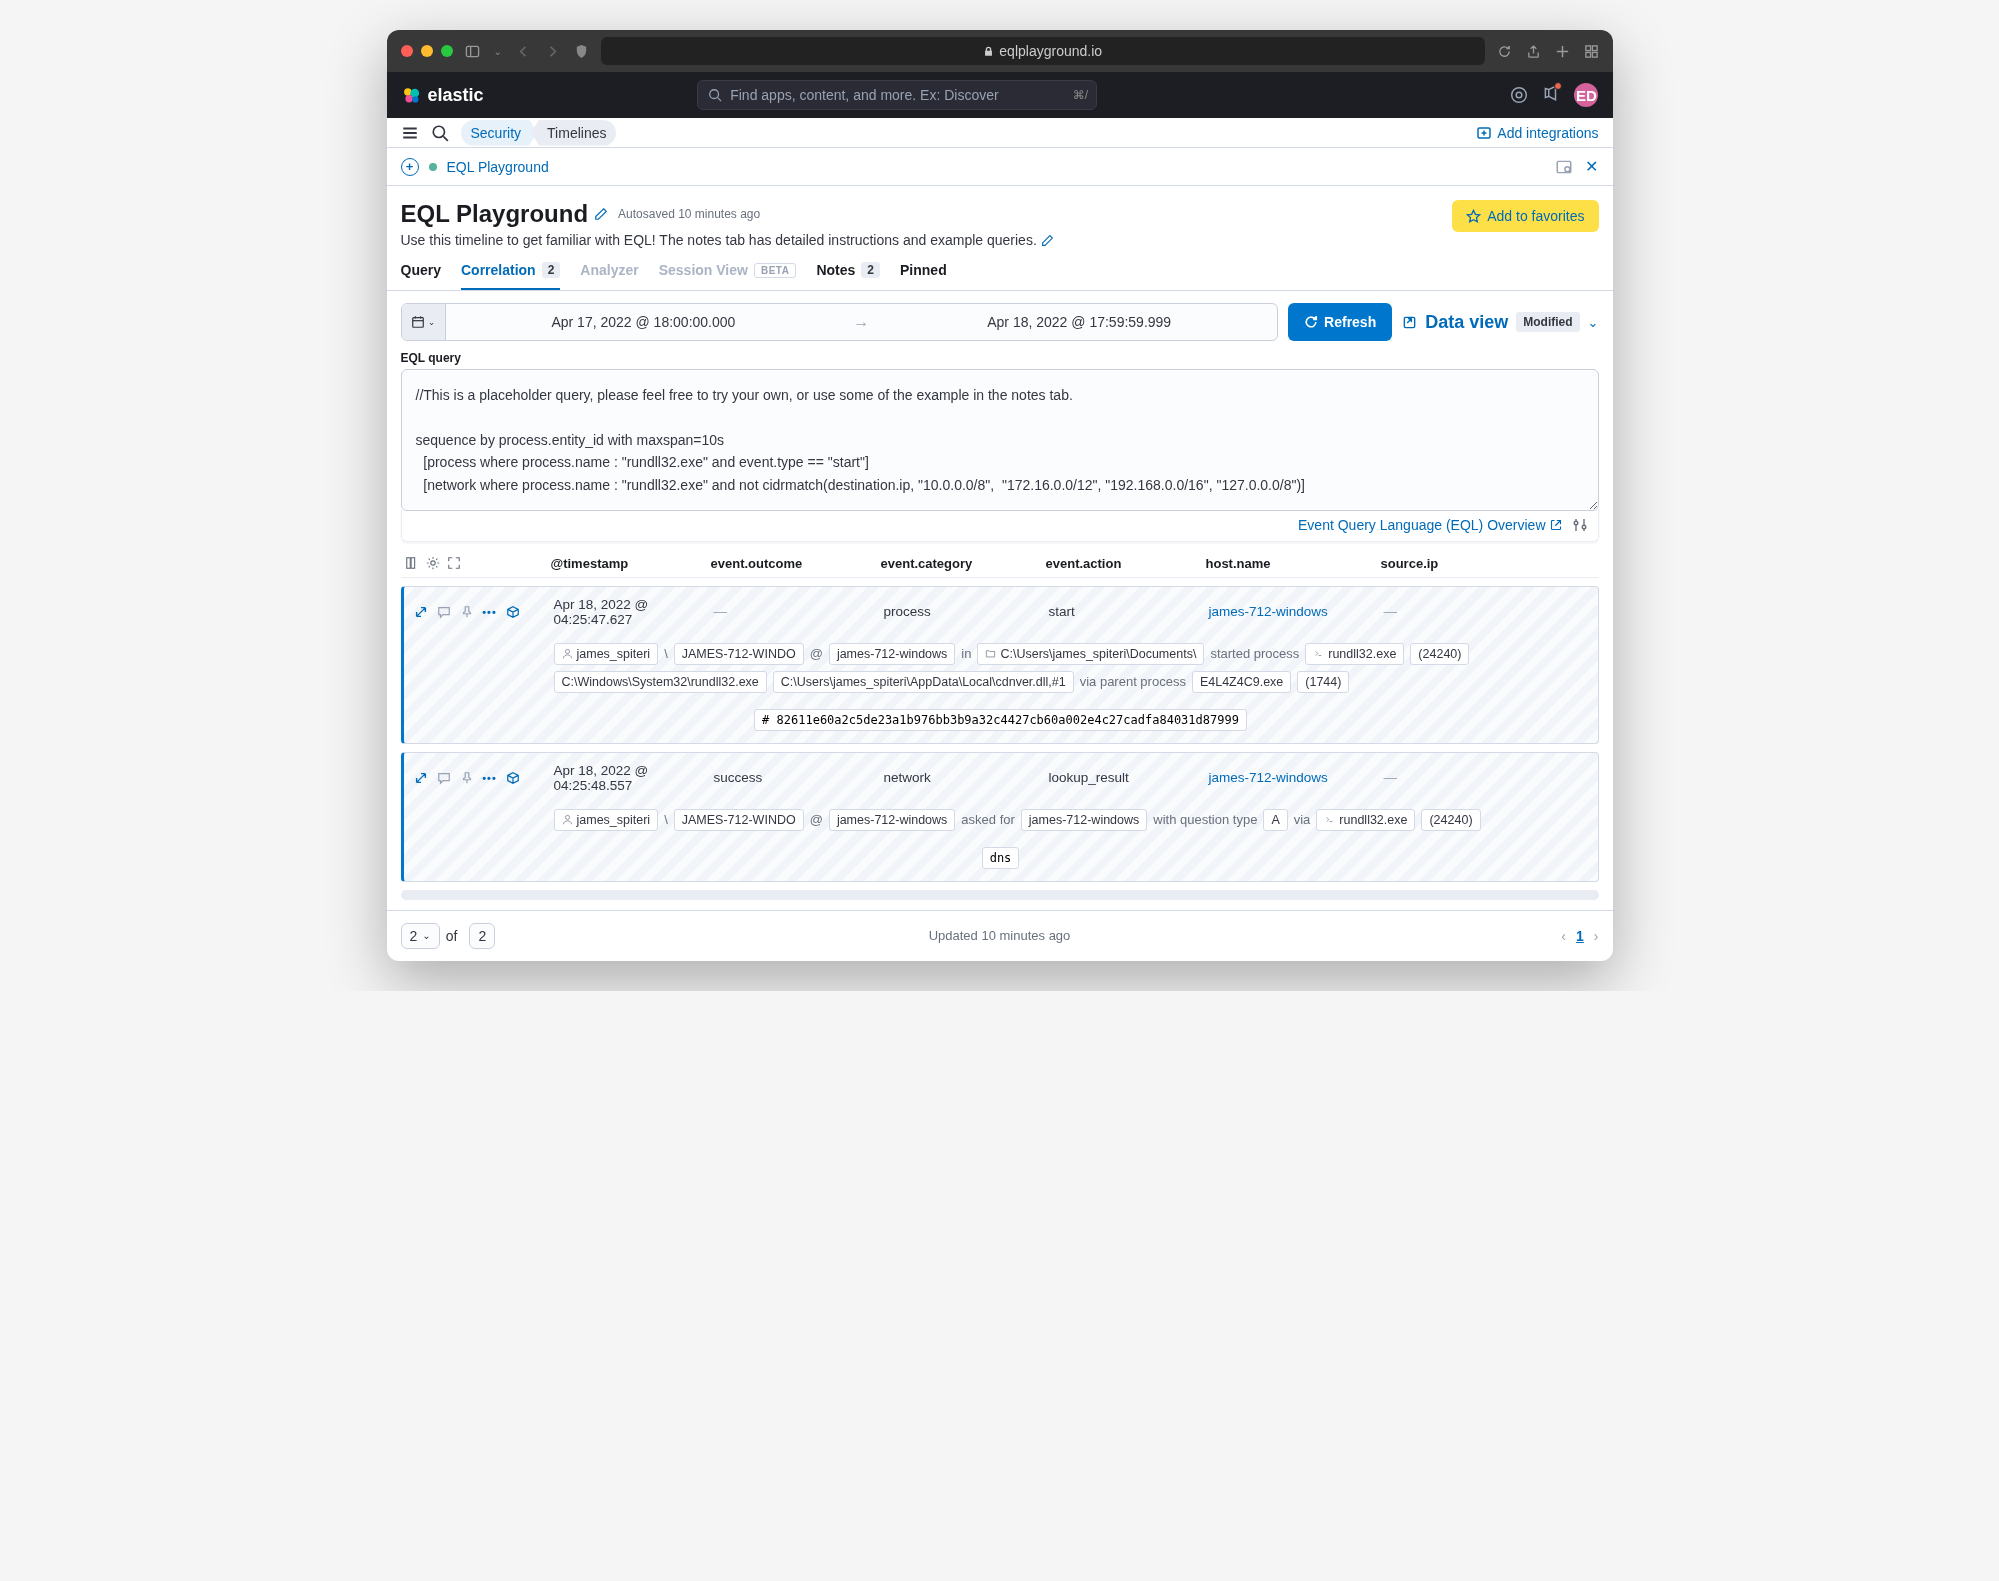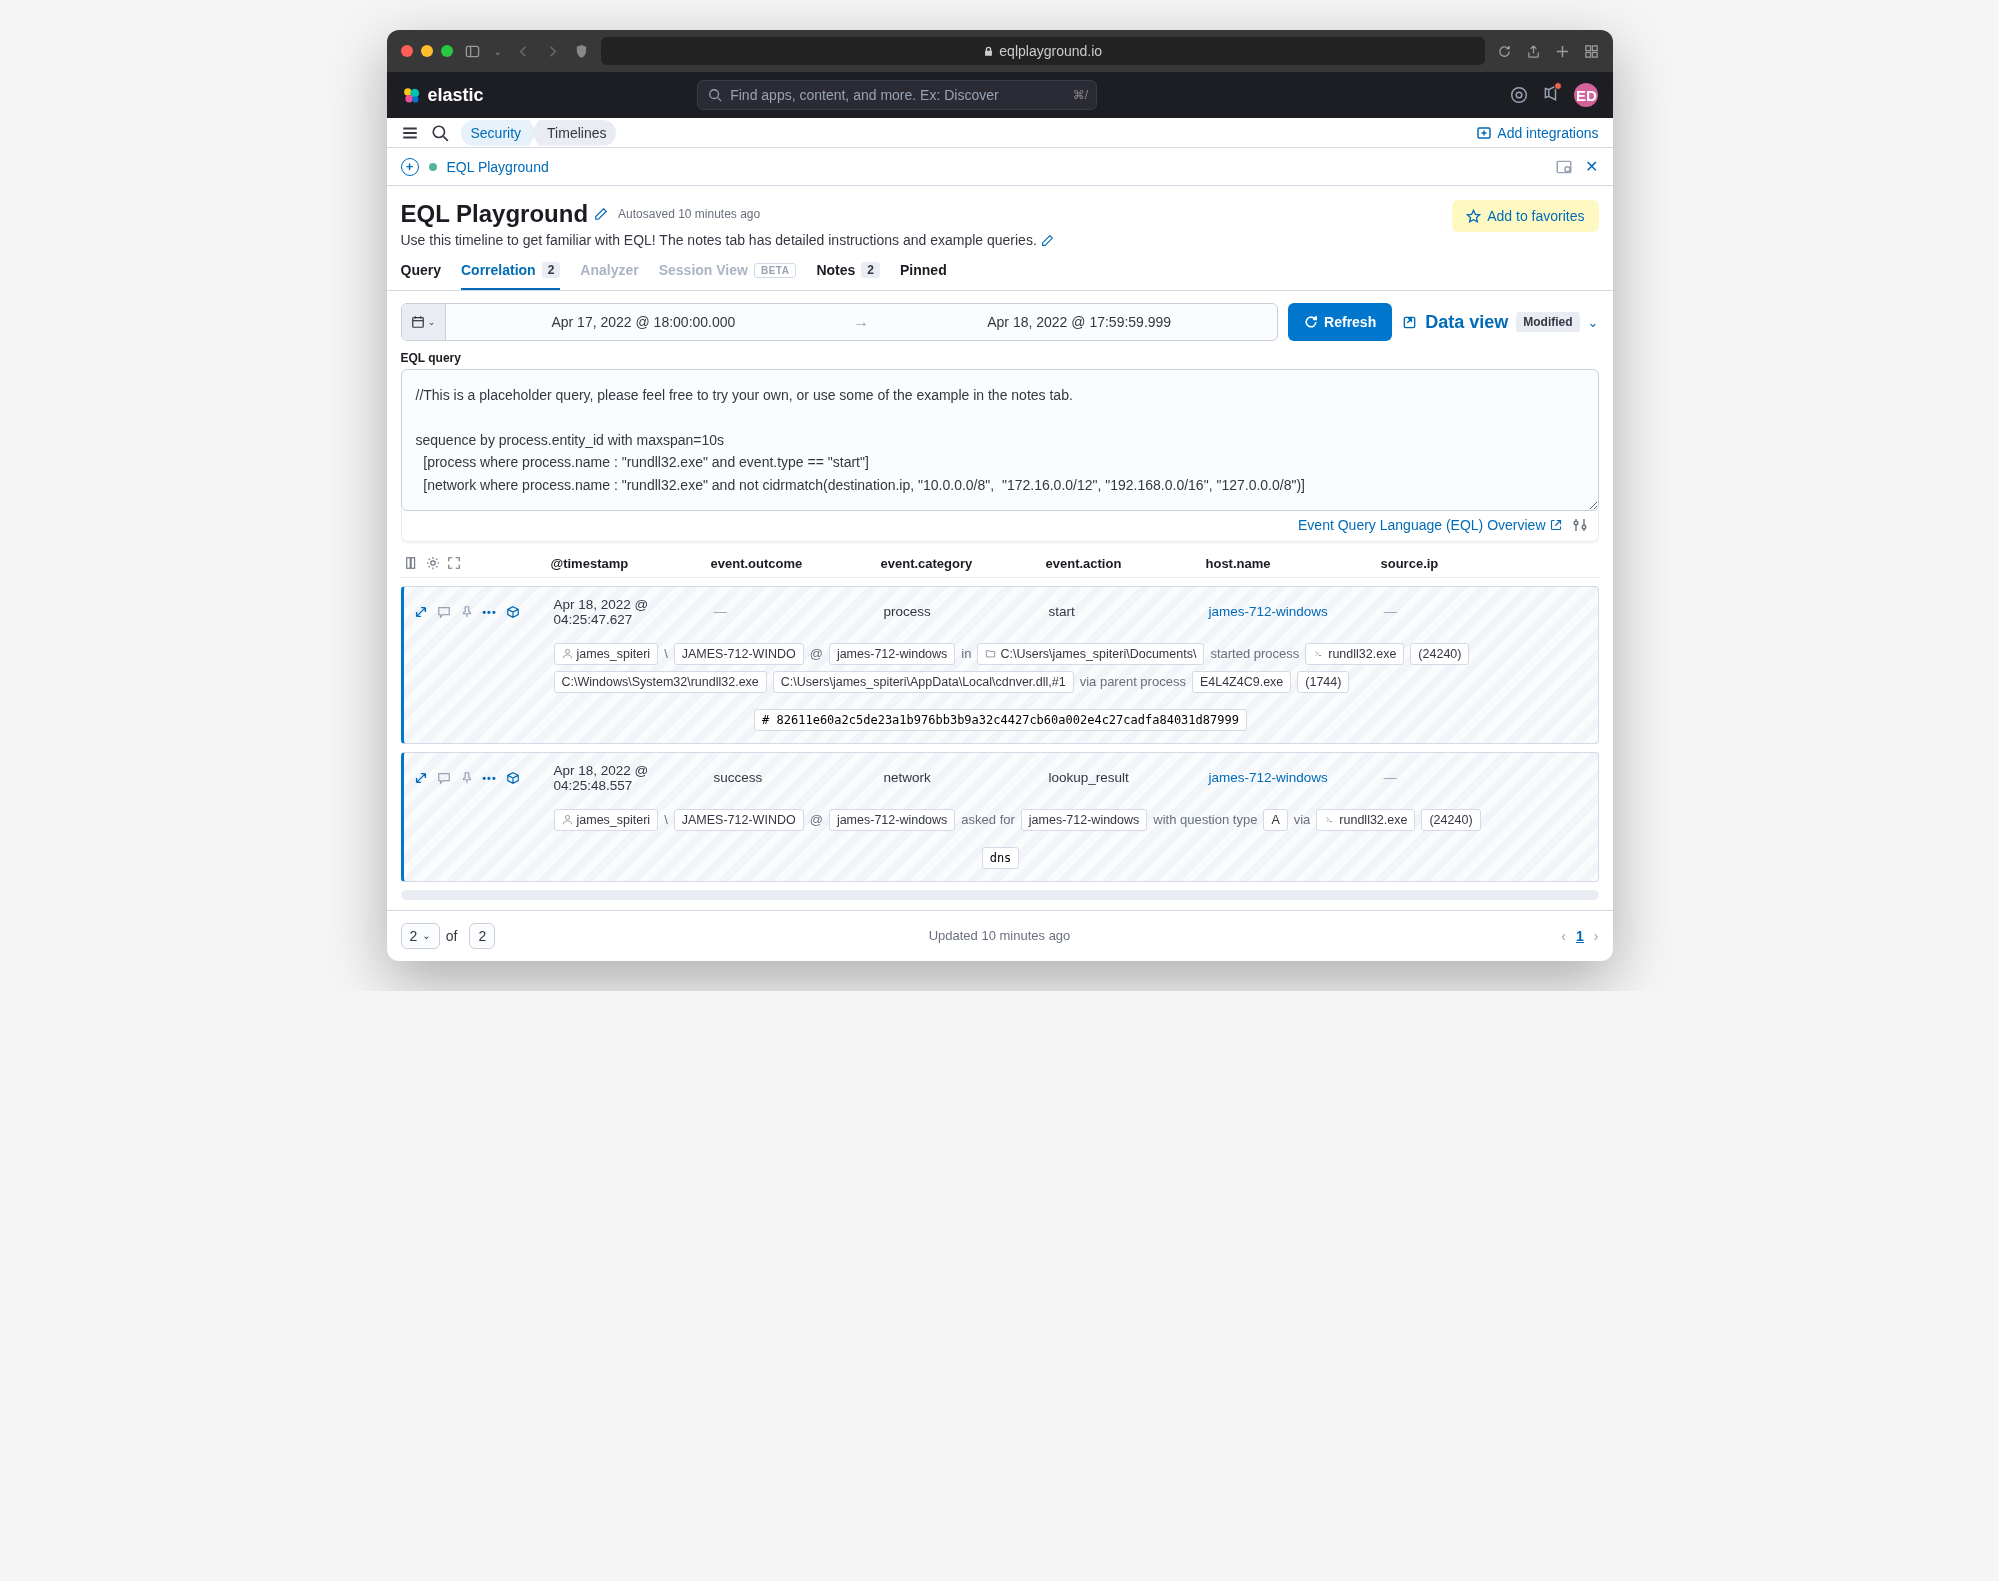--- a/index.html
+++ b/index.html
@@ -45,21 +45,21 @@
 .close-x { color:#006bb8; font-size:16px; font-weight:400; }
 
 
 .title-section { padding: 14px 14px 6px; }
 .title-row { display:flex; align-items:flex-start; }
 .title-left { flex:1; }
 .title-left h1 { font-size:24px; font-weight:700; color:#1a1c21; display:flex; align-items:center; gap:6px; }
 .edit-icon { color:#006bb8; font-size:14px; }
 .autosaved { color:#69707d; font-size:12px; margin-left:4px; }
 .subtitle { color:#343741; font-size:14px; margin-top:4px; display:flex; align-items:center; gap:4px; }
-.fav-btn { background:#fef9c3; color:#006bb8; border:none; border-radius:6px; padding:8px 14px; font-size:14px; font-weight:500; display:flex; align-items:center; gap:6px; }
+.fav-btn { background:#fde047; color:#006bb8; border:none; border-radius:6px; padding:8px 14px; font-size:14px; font-weight:500; display:flex; align-items:center; gap:6px; }
 
 
 .tabs { display:flex; gap:20px; padding: 8px 14px 0; border-bottom:1px solid #d3dae6; align-items:center; }
 .tab { font-size:14px; font-weight:700; color:#1a1c21; padding-bottom:10px; border-bottom:2px solid transparent; display:flex; align-items:center; gap:6px; }
 .tab.active { color:#006bb8; border-bottom-color:#006bb8; }
 .tab.disabled { color:#abb4c4; font-weight:600; }
 .tab-badge { background:#e9edf3; color:#343741; border-radius:3px; padding:1px 6px; font-size:12px; font-weight:600; }
 .tab-badge.beta { font-size:10px; letter-spacing:0.5px; color:#98a2b3; border:1px solid #d3dae6; background:#fff; }
 
 

